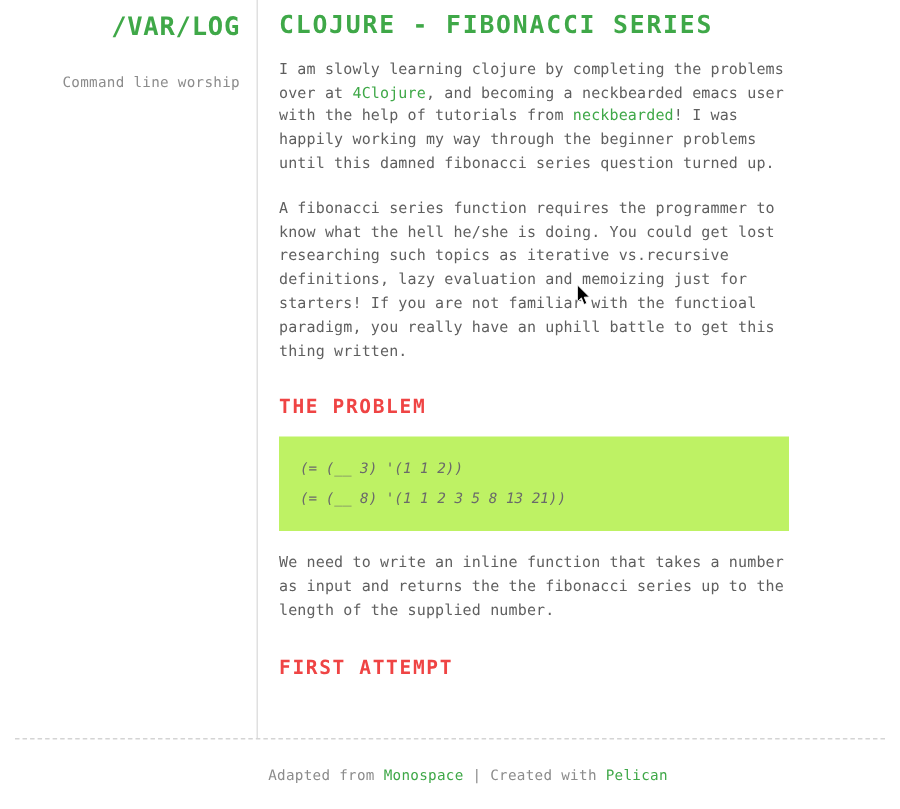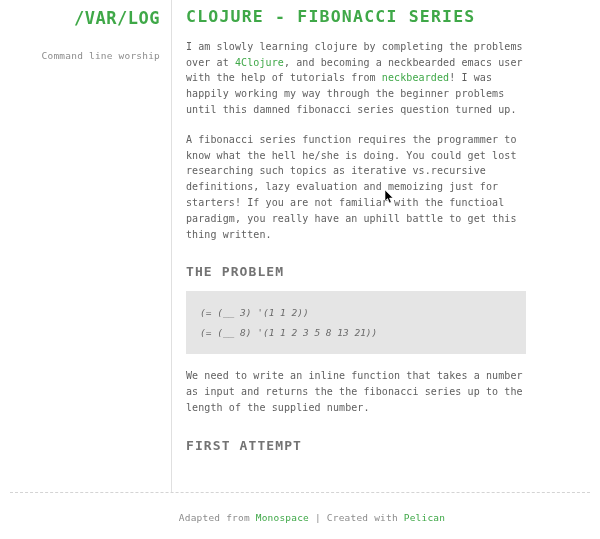--- a/index.html
+++ b/index.html
@@ -86,26 +86,26 @@
     letter-spacing: 0.1px;
   }
   a.inline-link {
     color: #3fa848;
     text-decoration: none;
   }
   h2.section-heading {
     font-family: "DejaVu Sans Mono", monospace;
     font-size: 13px;
     font-weight: bold;
-    color: #737373;
+    color: #ef4444;
     letter-spacing: 1.1px;
     margin: 22px 0 12px 0;
   }
   .codeblock {
-    background: #e5e5e5;
+    background: #bef264;
     padding: 12px 14px;
     margin: 8px 0 14px 0;
   }
   .codeblock .codeline {
     font-family: "DejaVu Sans Mono", monospace;
     font-size: 9.5px;
     font-style: italic;
     color: #6a6a6a;
     line-height: 2.05;
     white-space: pre;

